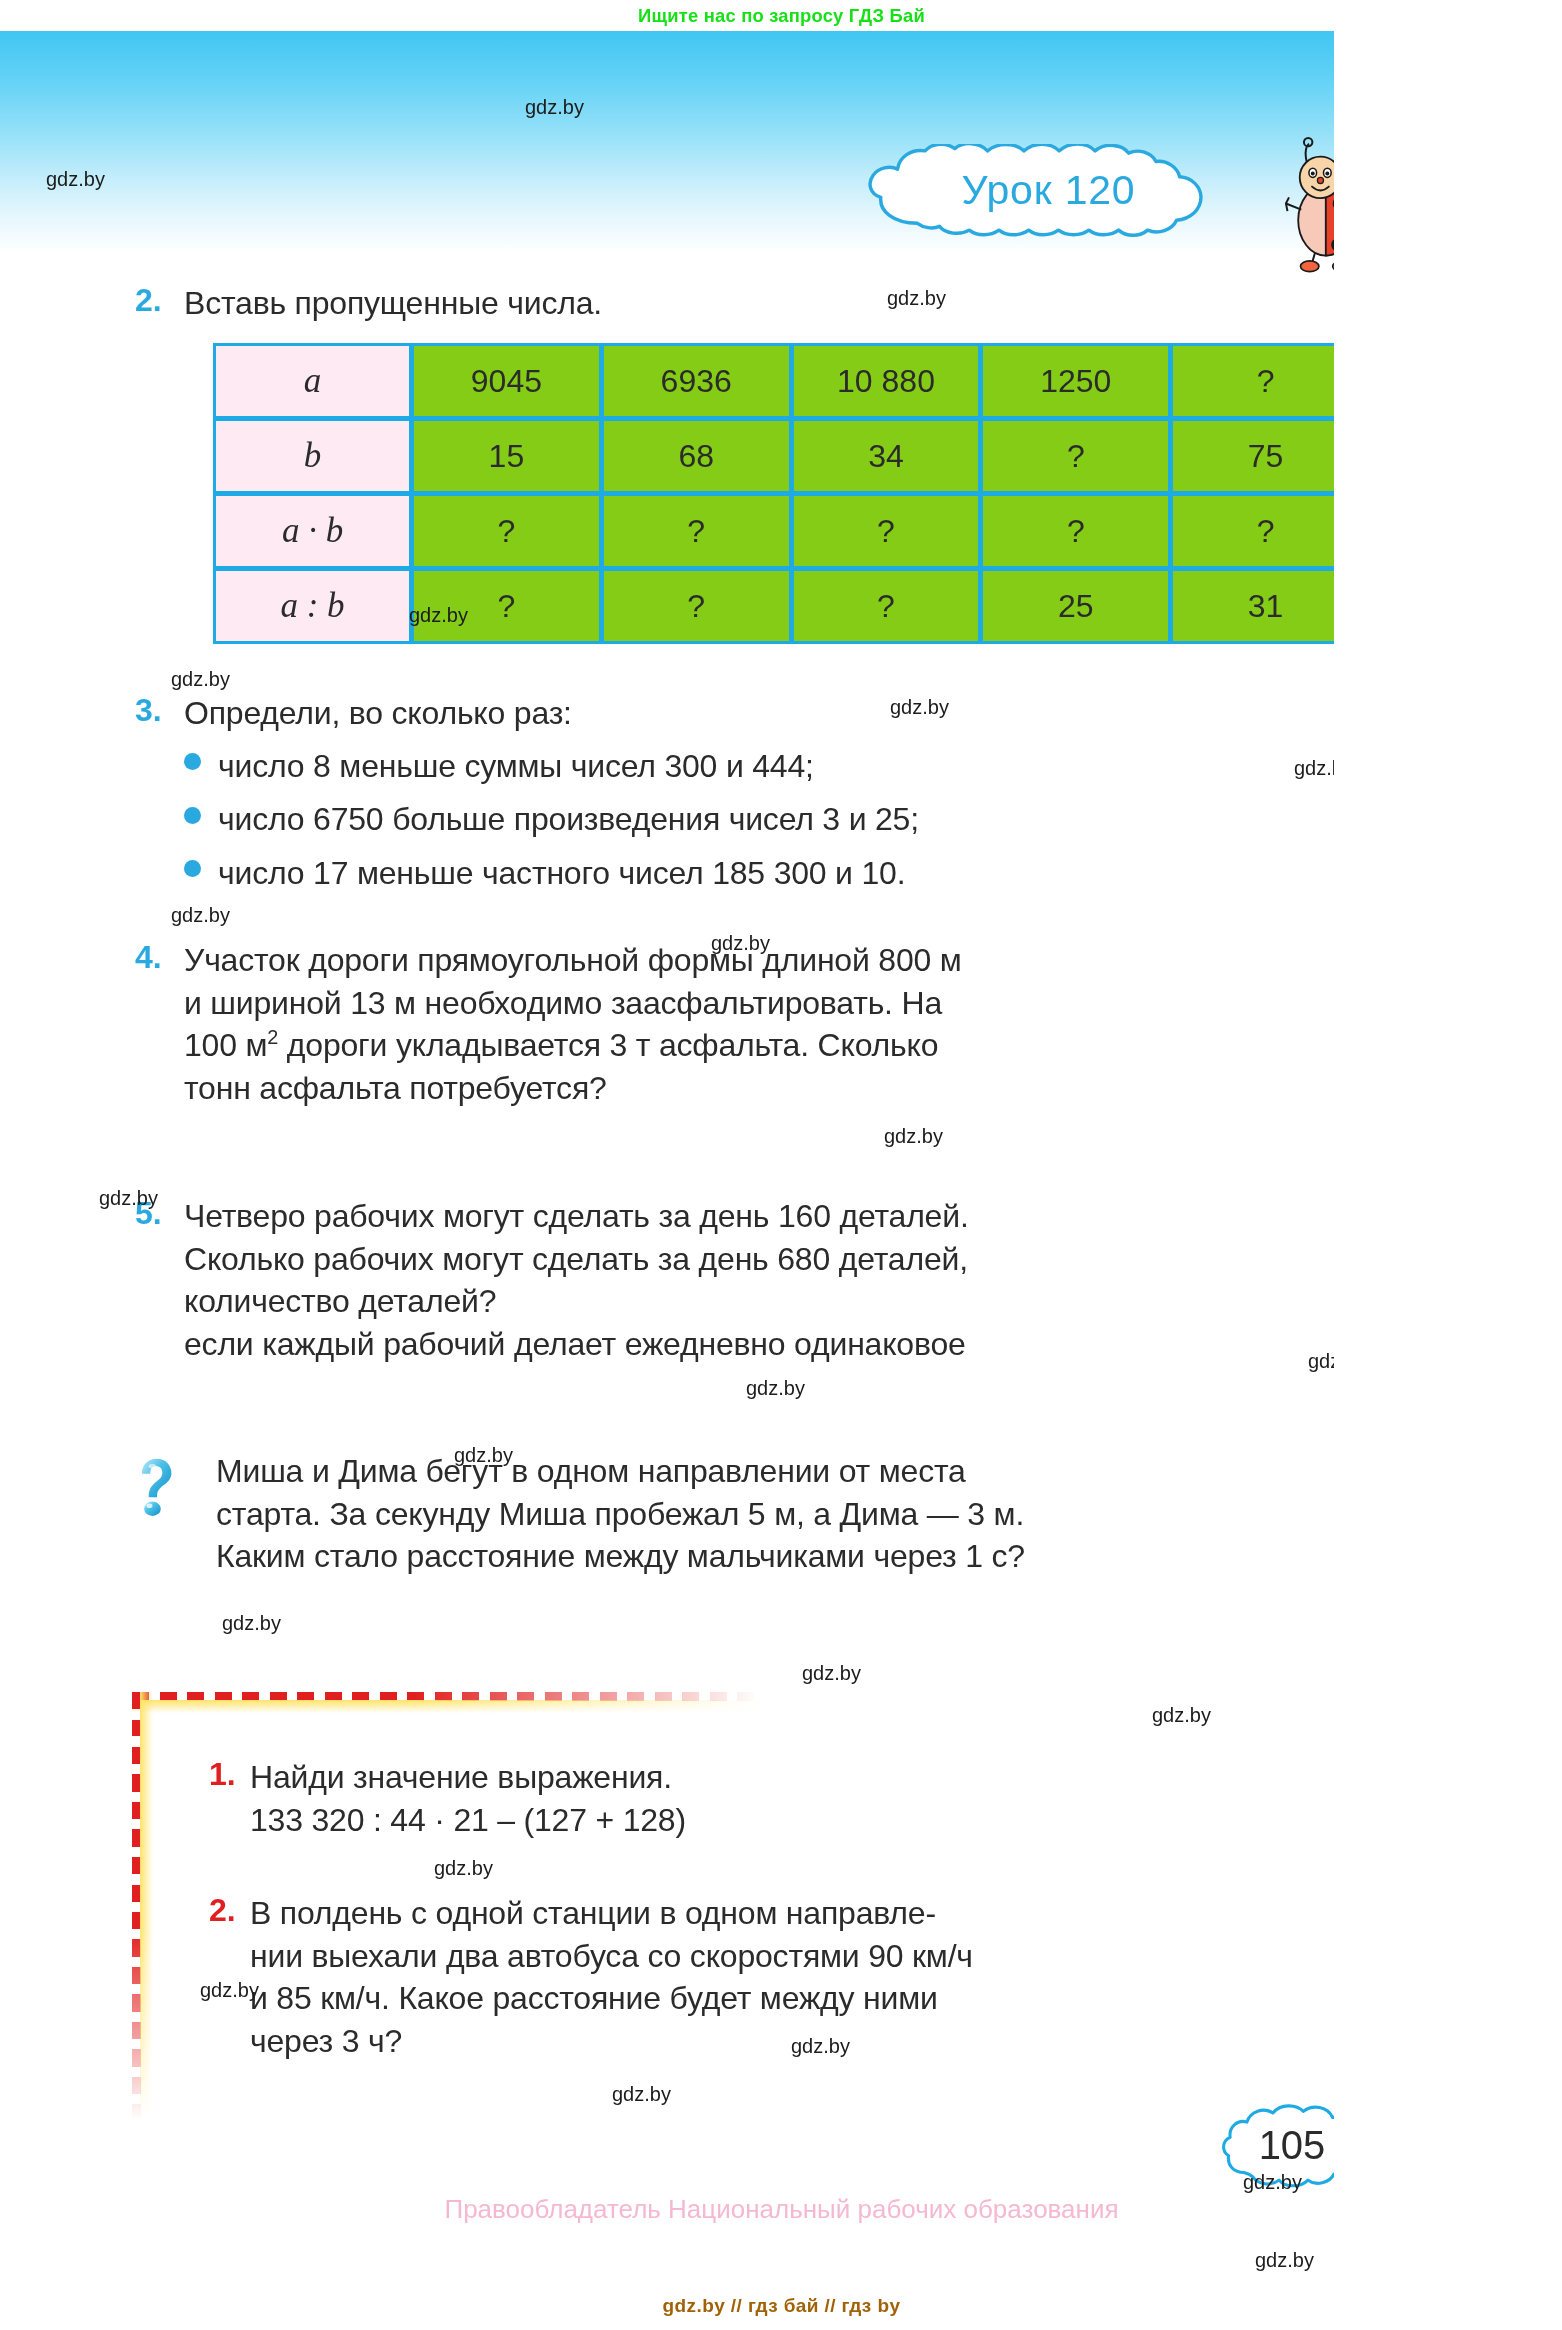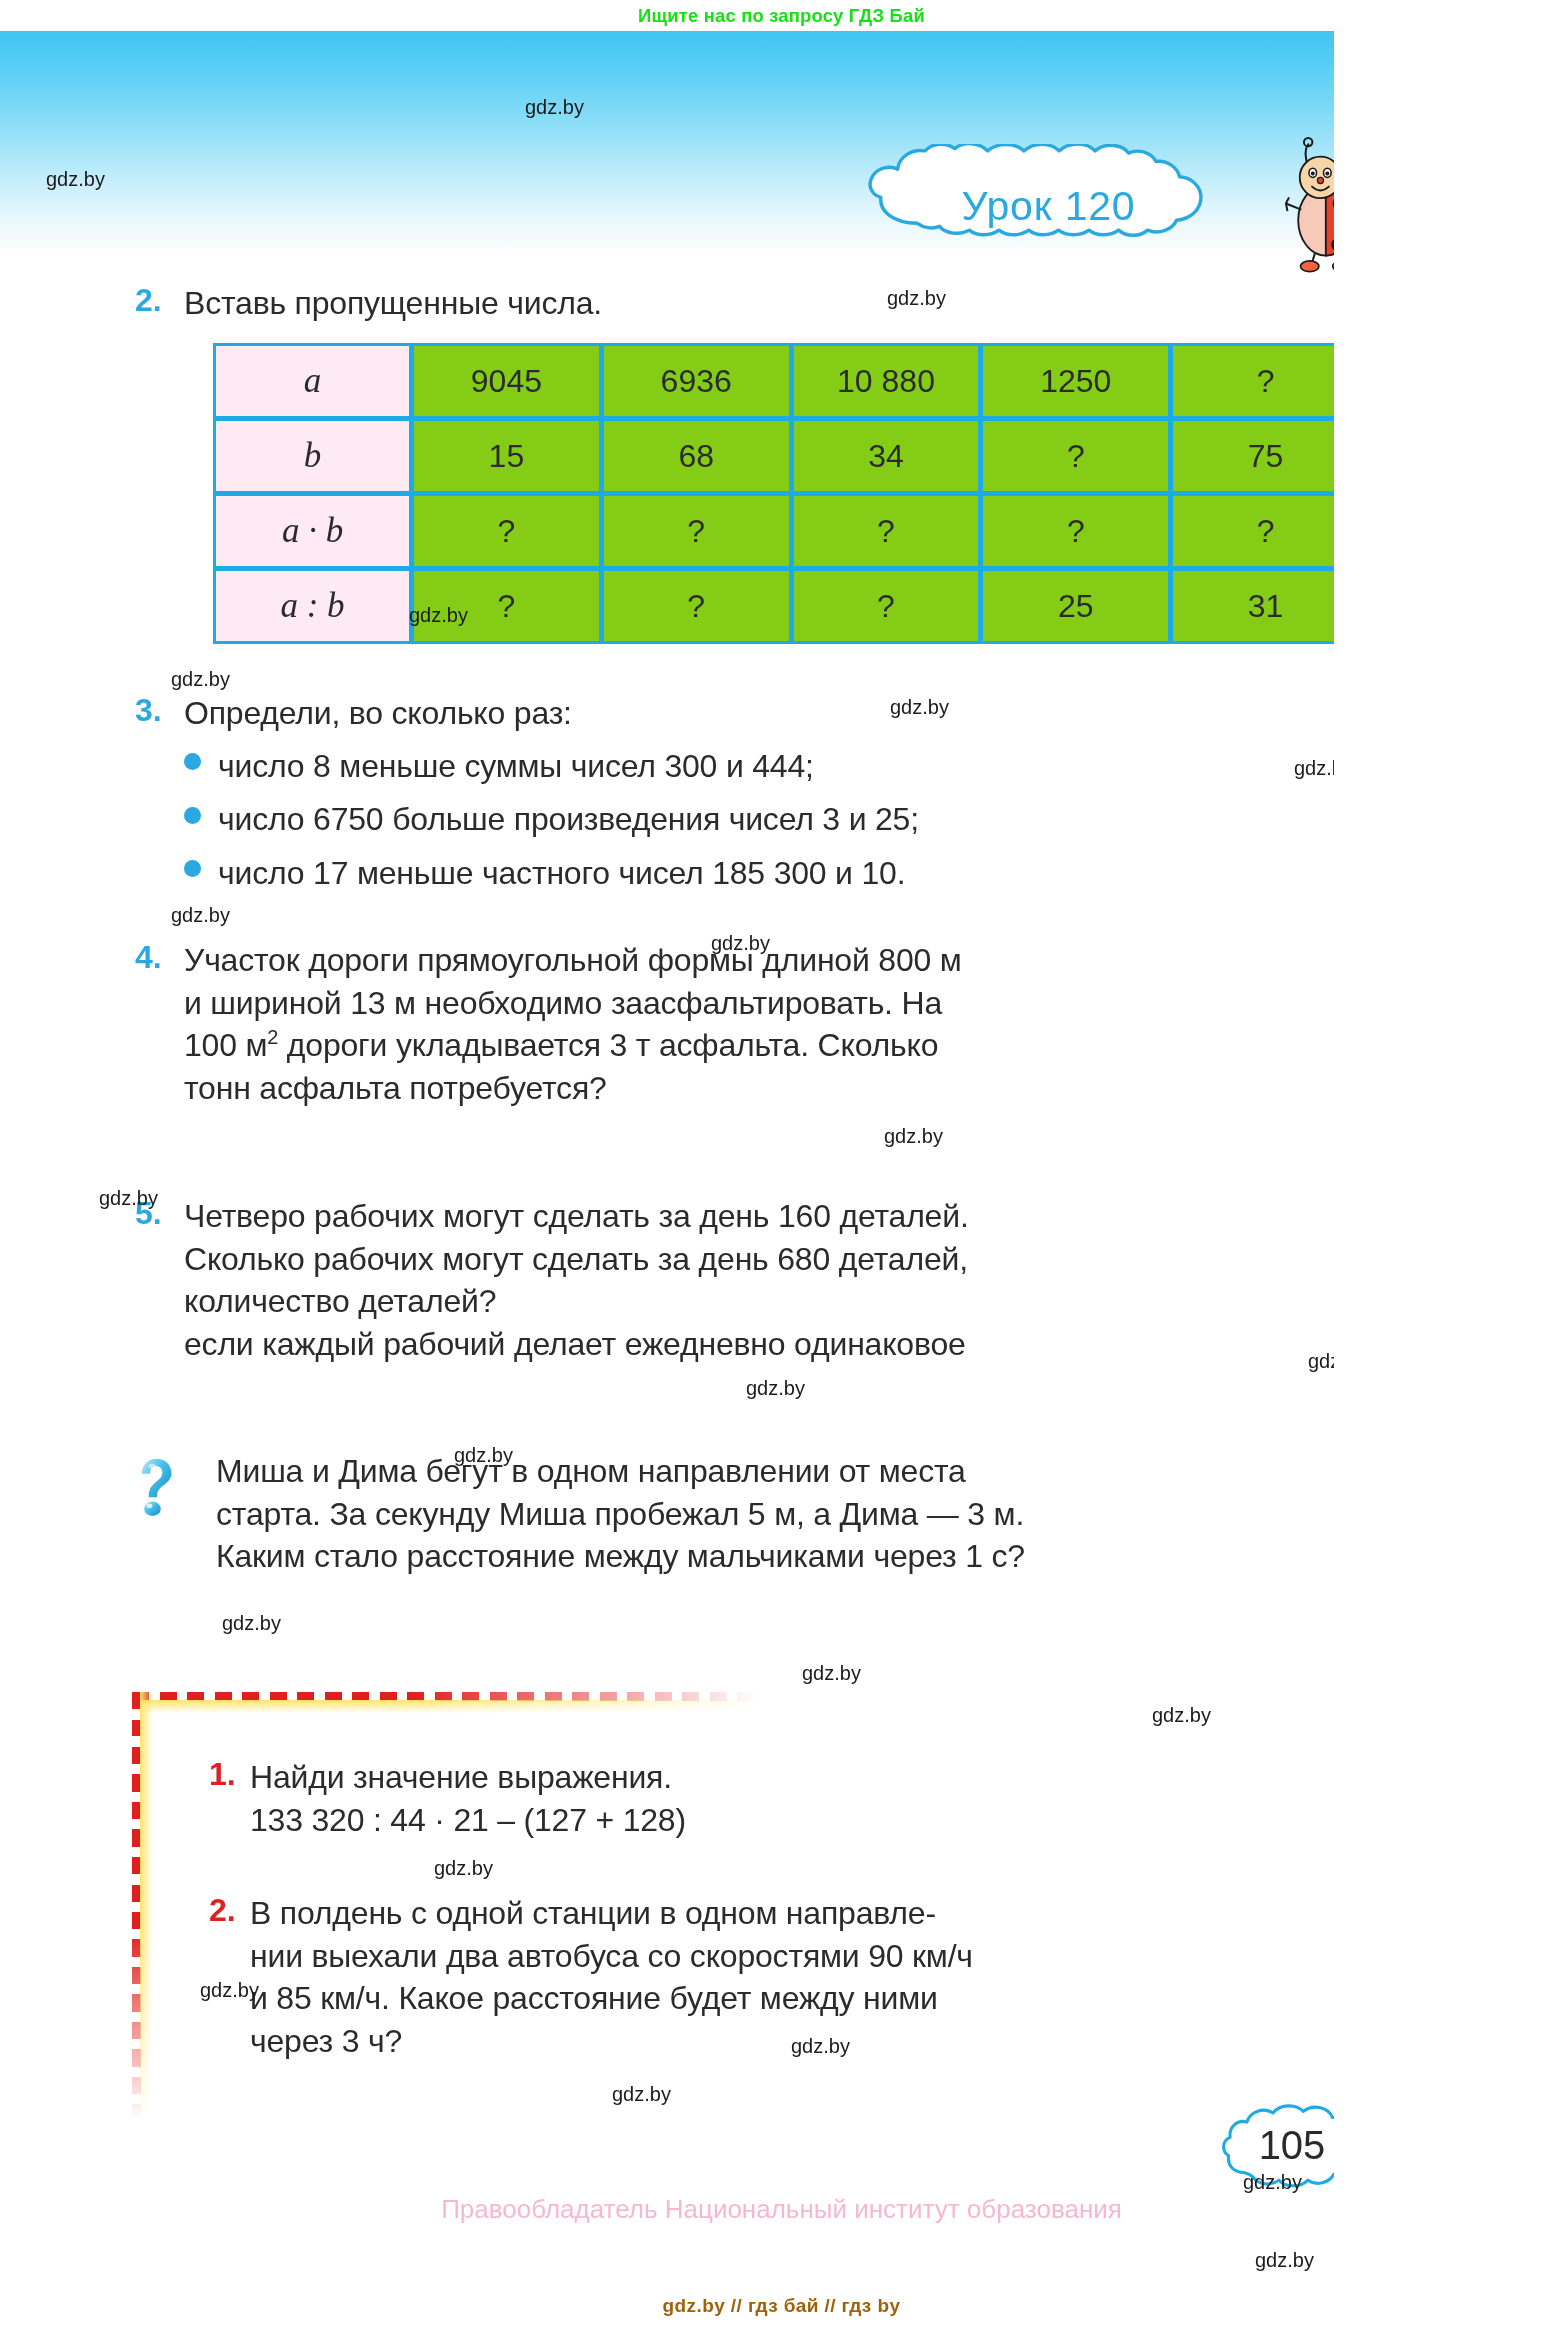--- a/index.html
+++ b/index.html
@@ -60,21 +60,21 @@
     position: absolute;
     left: 857px;
     top: 144px;
     width: 383px;
     height: 93px;
   }
   .lesson-cloud svg { display:block; width:100%; height:100%; }
   .lesson-title {
     position: absolute;
     left: 857px;
-    top: 160px;
+    top: 144px;
     width: 383px;
     height: 93px;
     display: flex;
     align-items: center;
     justify-content: center;
     color: #29a9e0;
     font-size: 41px;
     font-weight: normal;
     letter-spacing: 0.8px;
     z-index: 3;
@@ -485,21 +485,21 @@
       <path d="M30,92 C16,92 8,82 10,70 C0,64 2,50 12,46 C10,32 22,22 34,26
                C38,12 56,6 68,14 C78,2 98,2 108,12 C120,2 140,6 146,20
                C160,18 172,28 172,42 C182,48 184,64 172,72
                C174,86 162,98 148,94 C142,106 124,110 114,102
                C104,112 84,112 76,102 C66,110 48,108 42,98
                C38,94 34,93 30,92 Z" fill="#ffffff" stroke="#1eaae4" stroke-width="4" stroke-linejoin="round"></path>
     </svg>
   </div>
   <div class="pagenum-text">105</div>
 
-  <div class="copyright">Правообладатель Национальный институт образования</div>
+  <div class="copyright">Правообладатель Национальный рабочих образования</div>
 
   <div class="bottom-links">gdz.by  //  гдз бай  //  гдз by</div>
 
   <div id="wm-layer">
       <div class="wm" style="left: 1429px; top: 51px;">gdz.by</div>
       <div class="wm" style="left: 525px; top: 96px;">gdz.by</div>
       <div class="wm" style="left: 46px; top: 168px;">gdz.by</div>
       <div class="wm" style="left: 887px; top: 287px;">gdz.by</div>
       <div class="wm" style="left: 409px; top: 604px;">gdz.by</div>
       <div class="wm" style="left: 171px; top: 668px;">gdz.by</div>

